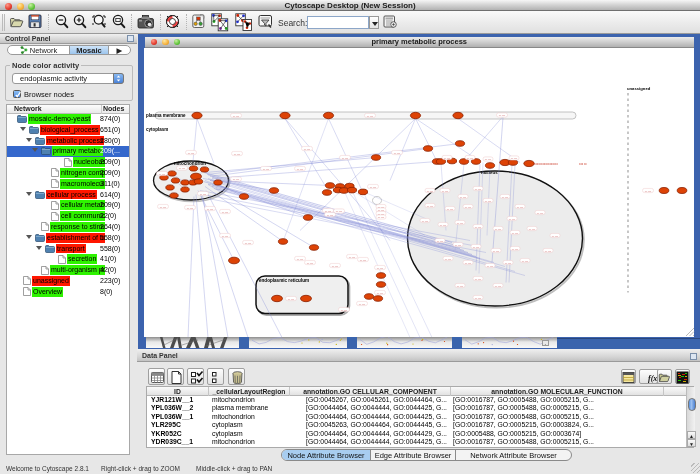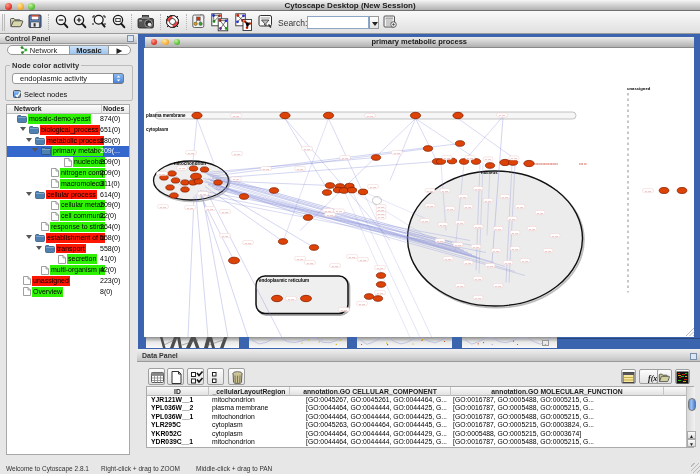--- a/index.html
+++ b/index.html
@@ -203,21 +203,21 @@
   <div id="dropbtn">
       <svg width="9" height="9" viewBox="0 0 9 9" style="position:absolute;left:0;top:0;">
         <path d="M4.5 1.6 L6.3 3.6 L2.7 3.6 Z M4.5 7.4 L6.3 5.4 L2.7 5.4 Z" fill="#fff"></path>
       </svg>
     </div>
   <div id="checkbox">
       <svg width="8" height="8" viewBox="0 0 8 8" style="position:absolute;left:-0.5px;top:-0.5px;">
         <path d="M1.8 3.8 L3.2 5.6 L6.4 1.2" stroke="#fff" stroke-width="1.3" fill="none"></path>
       </svg>
     </div>
-  <div id="checklabel">Select nodes</div>
+  <div id="checklabel">Browser nodes</div>
   <div id="treebox">
     <div id="treehdr">
         <span style="position:absolute;left:7px;">Network</span>
         <span style="position:absolute;left:96px;">Nodes</span>
       <div style="position:absolute;left:94px;top:0;width:1px;height:9px;background:#ccc;"></div>
       </div>
     <div class="trow">
         <svg style="position:absolute;left:10px;top:1.5px;" width="10" height="8" viewBox="0 0 10 8">
           <path d="M0.5 1.5 Q0.5 0.5 1.5 0.5 L3.5 0.5 L4.5 1.5 L8.7 1.5 Q9.5 1.5 9.5 2.5 L9.5 6.5 Q9.5 7.5 8.5 7.5 L1.5 7.5 Q0.5 7.5 0.5 6.5 Z" fill="#4f81b0" stroke="#2a4a6e" stroke-width="0.7"></path>
           <path d="M0.8 3 L9.2 3 L9.2 2.4 L0.8 2.4 Z" fill="#9ec3dd"></path>
@@ -806,19 +806,24 @@
         <div class="dcell" style="left:65px;width:78px;">mitochondrion</div>
         <div class="dcell" style="left:159px;width:144px;">[GO:0044464, GO:0044444, GO:0044425, G...</div>
         <div class="dcell" style="left:306px;width:211px;">[GO:0016787, GO:0005488, GO:0005215, G...</div>
       </div>
     <div id="vscroll">
       <div id="vthumb"></div>
       <div class="varrow" style="top:43.5px;">▲</div>
       <div class="varrow" style="top:52px;">▼</div>
     </div>
   </div>
+  <div id="dtabs">
+    <div class="dtab sel" style="width:89px;">Node Attribute Browser</div>
+    <div class="dtab" style="width:85px;">Edge Attribute Browser</div>
+    <div class="dtab" style="width:115px;border-right:none;">Network Attribute Browser</div>
+  </div>
 </div>
 <div class="abs" id="statusbar">
   <span style="left:6px;">Welcome to Cytoscape 2.8.1</span>
   <span style="left:101px;">Right-click + drag to ZOOM</span>
   <span style="left:196px;">Middle-click + drag to PAN</span>
 </div>
 <div class="abs" id="grip"></div>
 
 </body></html>

